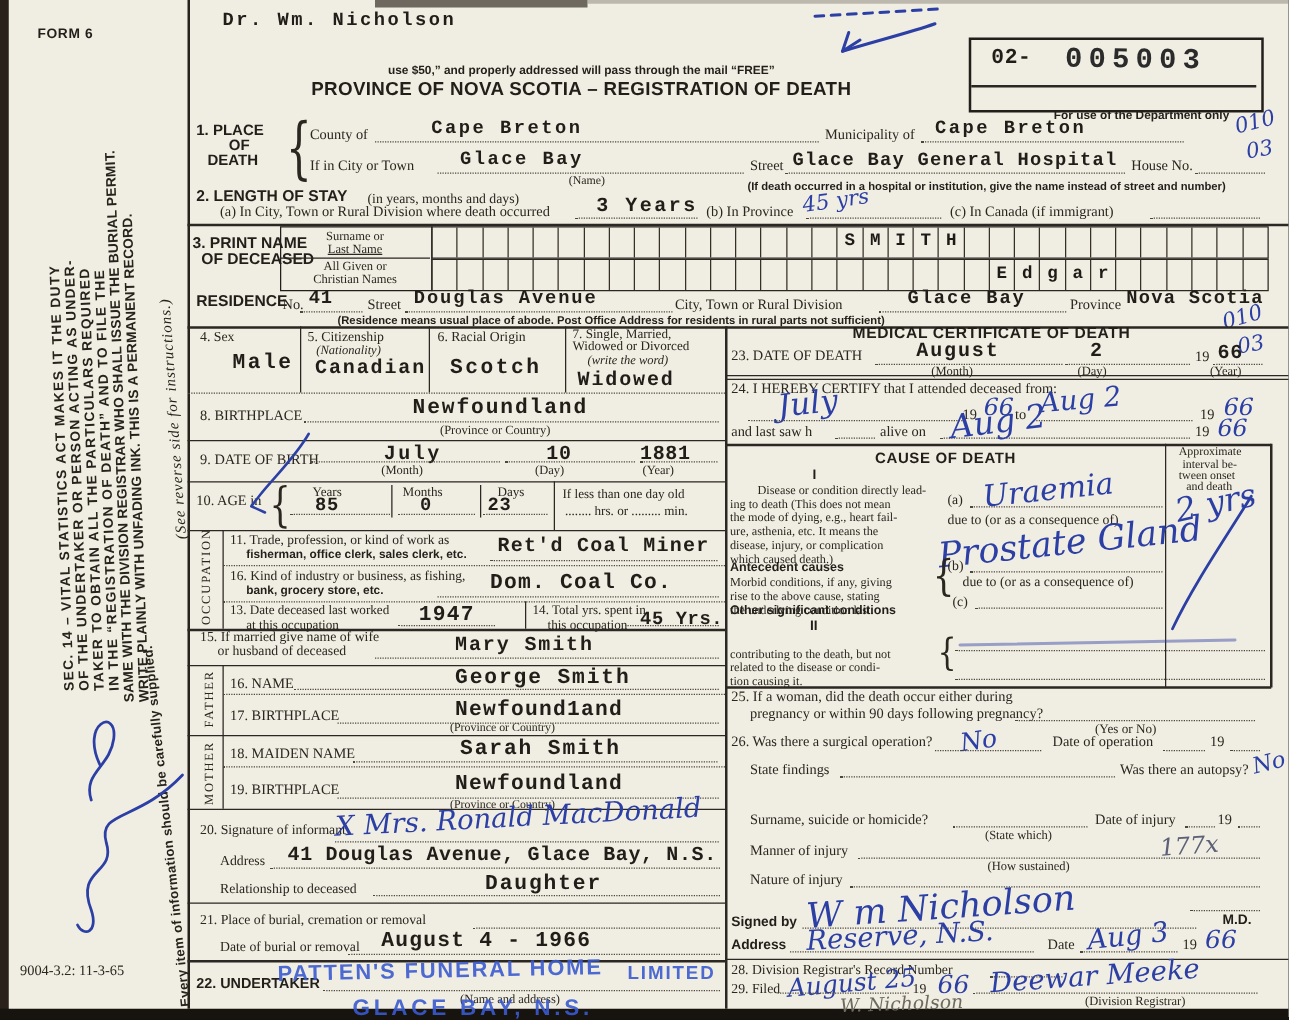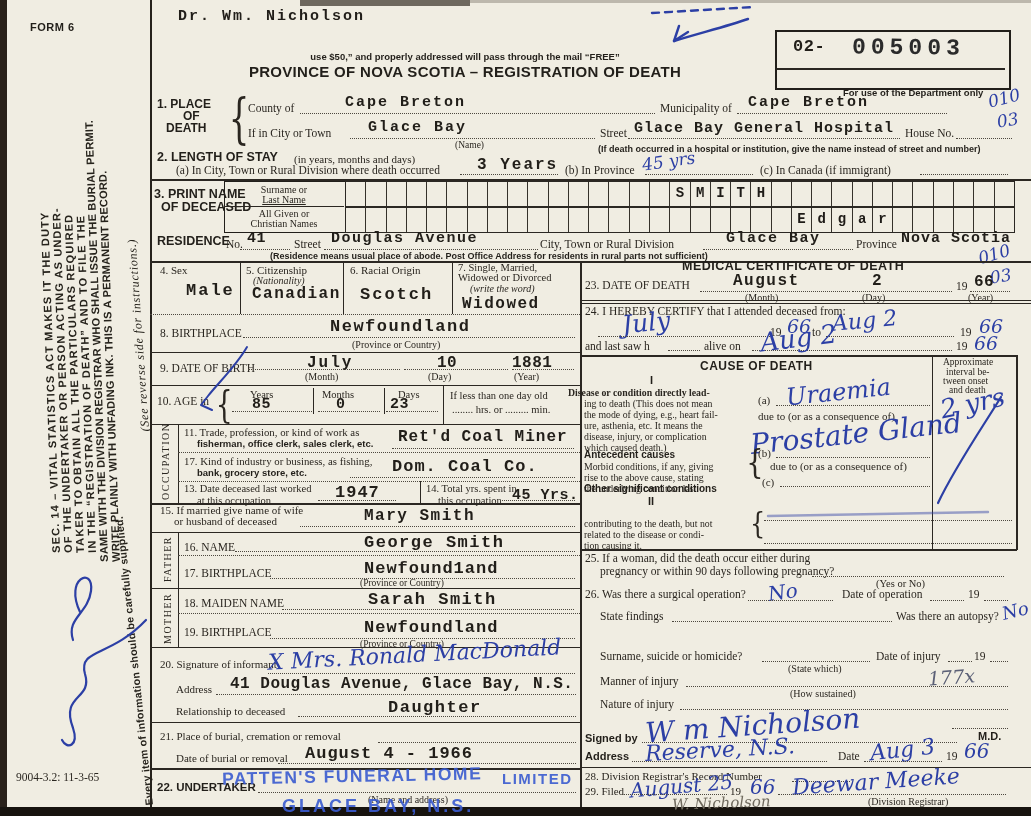--- a/index.html
+++ b/index.html
@@ -245,21 +245,21 @@
   <span class="t ser" style="left:452px;top:405px;font-size:10.5px">........ hrs. or ......... min.</span>
   <div class="ln" style="left:150px;top:424px;width:430px;height:1.4px"></div>
 
   <div class="ln" style="left:178px;top:424px;width:1.2px;height:79px"></div>
   <span class="vlab" style="left:160px;top:500px;font-size:10px">OCCUPATION</span>
   <span class="t ser" style="left:184px;top:427px;font-size:10.8px">11. Trade, profession, or kind of work as</span>
   <span class="t sb" style="left:197px;top:439px;font-size:9.5px">fisherman, office clerk, sales clerk, etc.</span>
   <span class="t mono" style="left:398px;top:429px;font-size:16px;letter-spacing:1px">Ret'd Coal Miner</span>
   <i class="dot" style="left:392px;top:448px;width:182px"></i>
   <i class="dot" style="left:178px;top:452px;width:402px"></i>
-  <span class="t ser" style="left:184px;top:456px;font-size:10.8px">17. Kind of industry or business, as fishing,</span>
+  <span class="t ser" style="left:184px;top:456px;font-size:10.8px">16. Kind of industry or business, as fishing,</span>
   <span class="t sb" style="left:197px;top:468px;font-size:9.5px">bank, grocery store, etc.</span>
   <span class="t mono" style="left:392px;top:458px;font-size:17px;letter-spacing:1px">Dom. Coal Co.</span>
   <i class="dot" style="left:350px;top:477px;width:225px"></i>
   <i class="dot" style="left:178px;top:481px;width:402px"></i>
   <span class="t ser" style="left:184px;top:484px;font-size:10.5px">13. Date deceased last worked</span>
   <span class="t ser" style="left:197px;top:496px;font-size:10.5px">at this occupation</span>
   <span class="t mono" style="left:335px;top:484px;font-size:17px;letter-spacing:1px">1947</span>
   <i class="dot" style="left:318px;top:500px;width:78px"></i>
   <div class="ln" style="left:420px;top:481px;width:1.2px;height:22px"></div>
   <span class="t ser" style="left:426px;top:484px;font-size:10.5px">14. Total yrs. spent in</span>
@@ -359,21 +359,21 @@
   <div class="ln" style="left:580px;top:355px;width:437px;height:1.5px"></div>
   <div class="ln" style="left:580px;top:549px;width:437px;height:1.5px"></div>
   <div class="ln" style="left:1016px;top:355px;width:1.5px;height:195px"></div>
   <div class="ln" style="left:932px;top:355px;width:1.3px;height:195px"></div>
   <span class="t sb" style="left:700px;top:360px;font-size:12px;letter-spacing:.5px">CAUSE OF DEATH</span>
   <span class="t ser" style="left:943px;top:358px;font-size:9.5px">Approximate</span>
   <span class="t ser" style="left:946px;top:368px;font-size:9.5px">interval be-</span>
   <span class="t ser" style="left:943px;top:377px;font-size:9.5px">tween onset</span>
   <span class="t ser" style="left:949px;top:386px;font-size:9.5px">and death</span>
   <span class="t sb" style="left:650px;top:375px;font-size:11px">I</span>
-  <span class="t ser" style="left:568px;top:388px;font-size:9.8px;font-weight:bold">Disease or condition directly lead-</span>
+  <span class="t ser" style="left:606px;top:388px;font-size:9.8px;font-weight:normal">Disease or condition directly lead-</span>
   <span class="t ser" style="left:584px;top:399px;font-size:9.8px">ing to death (This does not mean</span>
   <span class="t ser" style="left:584px;top:410px;font-size:9.8px">the mode of dying, e.g., heart fail-</span>
   <span class="t ser" style="left:584px;top:421px;font-size:9.8px">ure, asthenia, etc. It means the</span>
   <span class="t ser" style="left:584px;top:432px;font-size:9.8px">disease, injury, or complication</span>
   <span class="t ser" style="left:584px;top:443px;font-size:9.8px">which caused death.)</span>
   <span class="t ser" style="left:758px;top:395px;font-size:11px">(a)</span>
   <i class="dot" style="left:776px;top:405px;width:154px"></i>
   <span class="t hand" style="left:786px;top:380px;font-size:24px;transform:rotate(-6deg)">Uraemia</span>
   <span class="t ser" style="left:758px;top:411px;font-size:11px">due to (or as a consequence of)</span>
   <span class="t hand" style="left:750px;top:420px;font-size:28px;transform:rotate(-6deg)">Prostate Gland</span>

